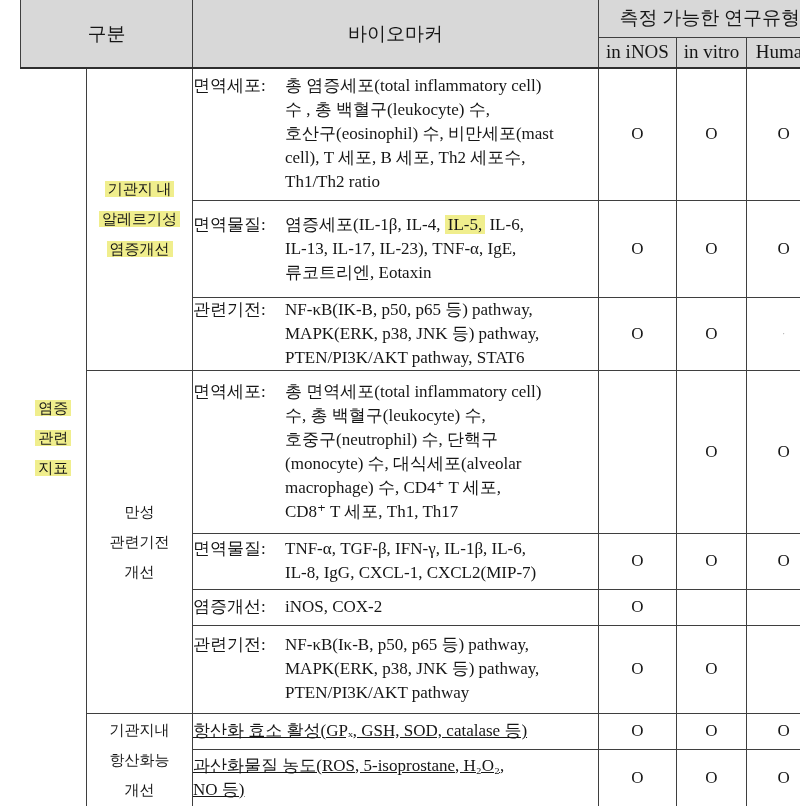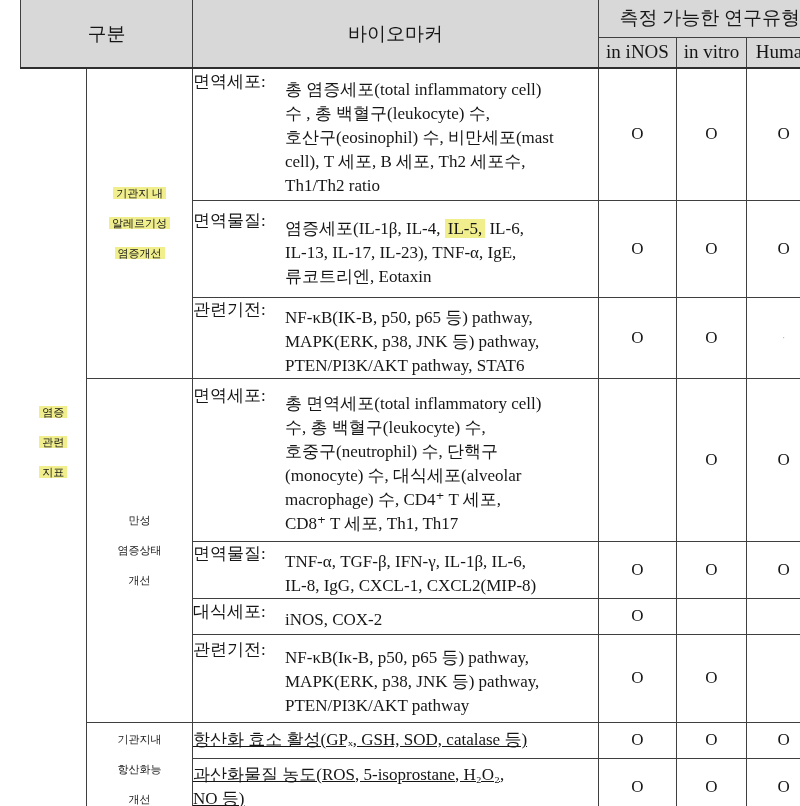--- a/index.html
+++ b/index.html
@@ -7,28 +7,28 @@
         font-family:"Liberation Serif","DejaVu Serif",serif;color:#161616;padding-left:20px;}
   table.tbl{width:800px;height:806px;table-layout:fixed;border-collapse:collapse;}
   .tbl td,.tbl th{border:1px solid #3f3f3f;padding:0;box-sizing:border-box;font-weight:normal;}
   
   .tbl th{background:#d8d8d8;font-size:19px;text-align:center;vertical-align:middle;}
   .hdr-top th{border-top:none;}
   .hdr-bottom-line{border-bottom:2px solid #2e2e2e !important;}
   .no-right{border-right:none !important;}
   .subhdr{font-size:18px;}
   
-  .cat,.grp{text-align:center;vertical-align:middle;white-space:pre-line;font-size:11px;line-height:30px;}
+  .cat,.grp{text-align:center;vertical-align:middle;white-space:pre-line;font-size:15px;line-height:30px;}
   .cat{border-left:none !important;border-bottom:none !important;}
   .hl{background:#f0ee8d;padding:0 3px;-webkit-box-decoration-break:clone;box-decoration-break:clone;}
   
   .bm{vertical-align:middle;padding:3px 4px 3px 5px;font-size:17px;line-height:24px;}
   .bm-flex{display:flex;align-items:flex-start;}
   .bm-label{flex:none;width:84px;margin-right:8px;}
-  .bm-text{flex:1;white-space:pre-line;margin-top:8px;}
+  .bm-text{flex:1;white-space:pre-line;}
   .bm-plain{white-space:pre-line;text-decoration:underline;}
   
   .mark{text-align:center;vertical-align:middle;font-size:17px;}
   .faint{color:#a9a9a9;font-size:10px;}
 </style>
 </head>
 <body>
 
 <div class="page">
 <table class="tbl">
@@ -98,21 +98,21 @@
 PTEN/PI3K/AKT pathway, STAT6</span>
             </div>
     </td>
     <td class="mark">O</td>
     <td class="mark">O</td>
     <td class="mark faint no-right">·</td>
   </tr>
 
   <tr style="height:163px">
     <td rowspan="4" class="grp">만성
-염증상태
+관련기전
 개선</td>
     <td class="bm">
       <div class="bm-flex">
               <span class="bm-label">면역세포:</span>
               <span class="bm-text">총 면역세포(total inflammatory cell)
 수, 총 백혈구(leukocyte) 수,
 호중구(neutrophil) 수, 단핵구
 (monocyte) 수, 대식세포(alveolar
 macrophage) 수, CD4⁺ T 세포,
 CD8⁺ T 세포, Th1, Th17</span>
@@ -121,32 +121,32 @@
     <td class="mark"></td>
     <td class="mark">O</td>
     <td class="mark no-right">O</td>
   </tr>
 
   <tr style="height:56px">
     <td class="bm">
       <div class="bm-flex">
               <span class="bm-label">면역물질:</span>
               <span class="bm-text">TNF-α, TGF-β, IFN-γ, IL-1β, IL-6,
-IL-8, IgG,  CXCL-1, CXCL2(MIP-8)</span>
+IL-8, IgG,  CXCL-1, CXCL2(MIP-7)</span>
             </div>
     </td>
     <td class="mark">O</td>
     <td class="mark">O</td>
     <td class="mark no-right">O</td>
   </tr>
 
   <tr style="height:36px">
     <td class="bm">
       <div class="bm-flex">
-              <span class="bm-label">대식세포:</span>
+              <span class="bm-label">염증개선:</span>
               <span class="bm-text">iNOS, COX-2</span>
             </div>
     </td>
     <td class="mark">O</td>
     <td class="mark"></td>
     <td class="mark no-right"></td>
   </tr>
 
   <tr style="height:88px">
     <td class="bm">

